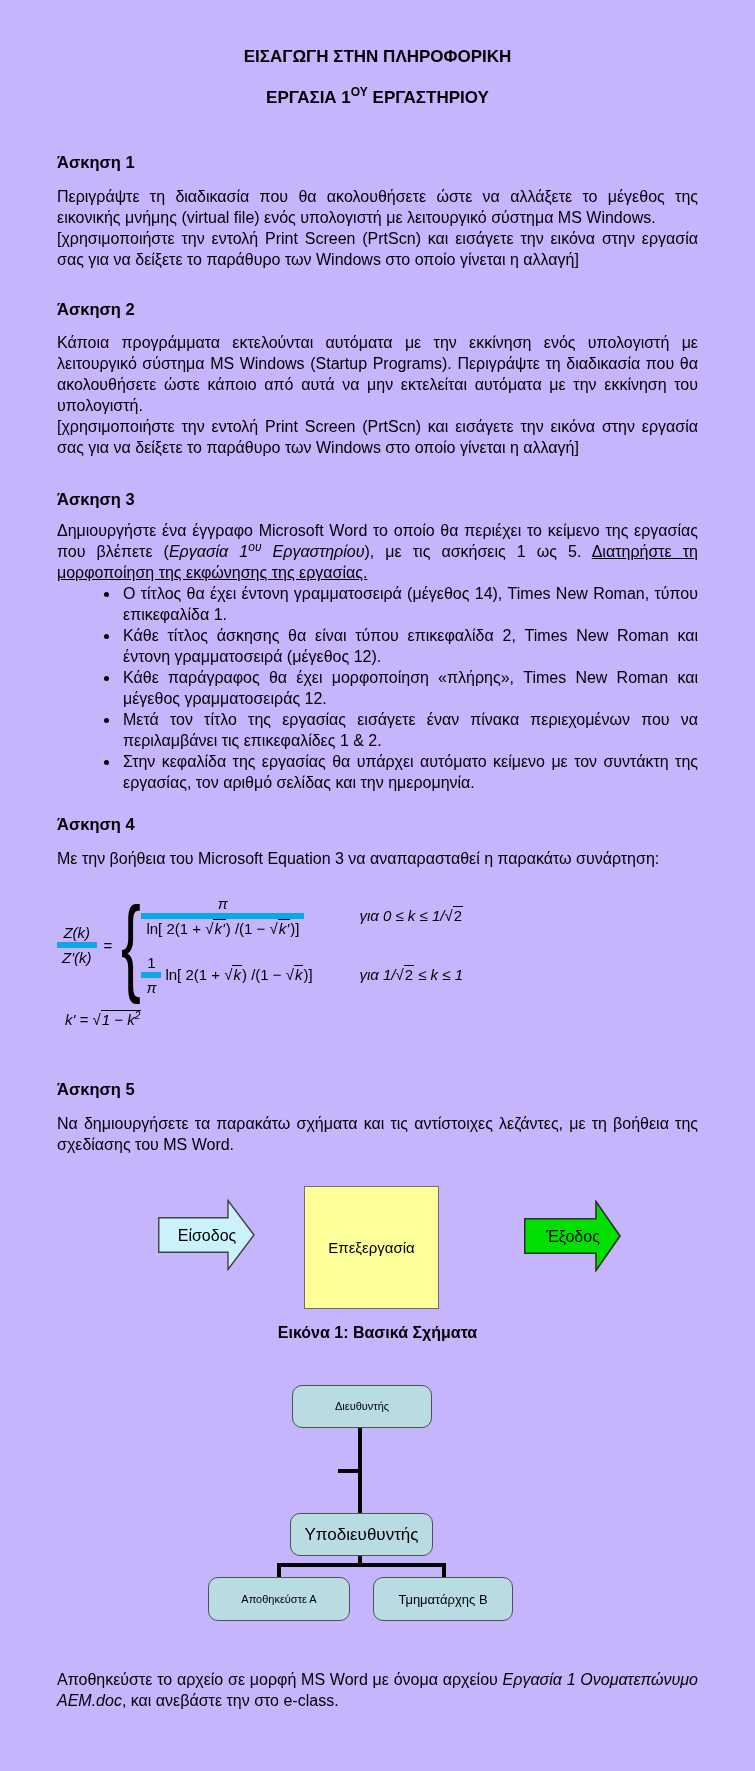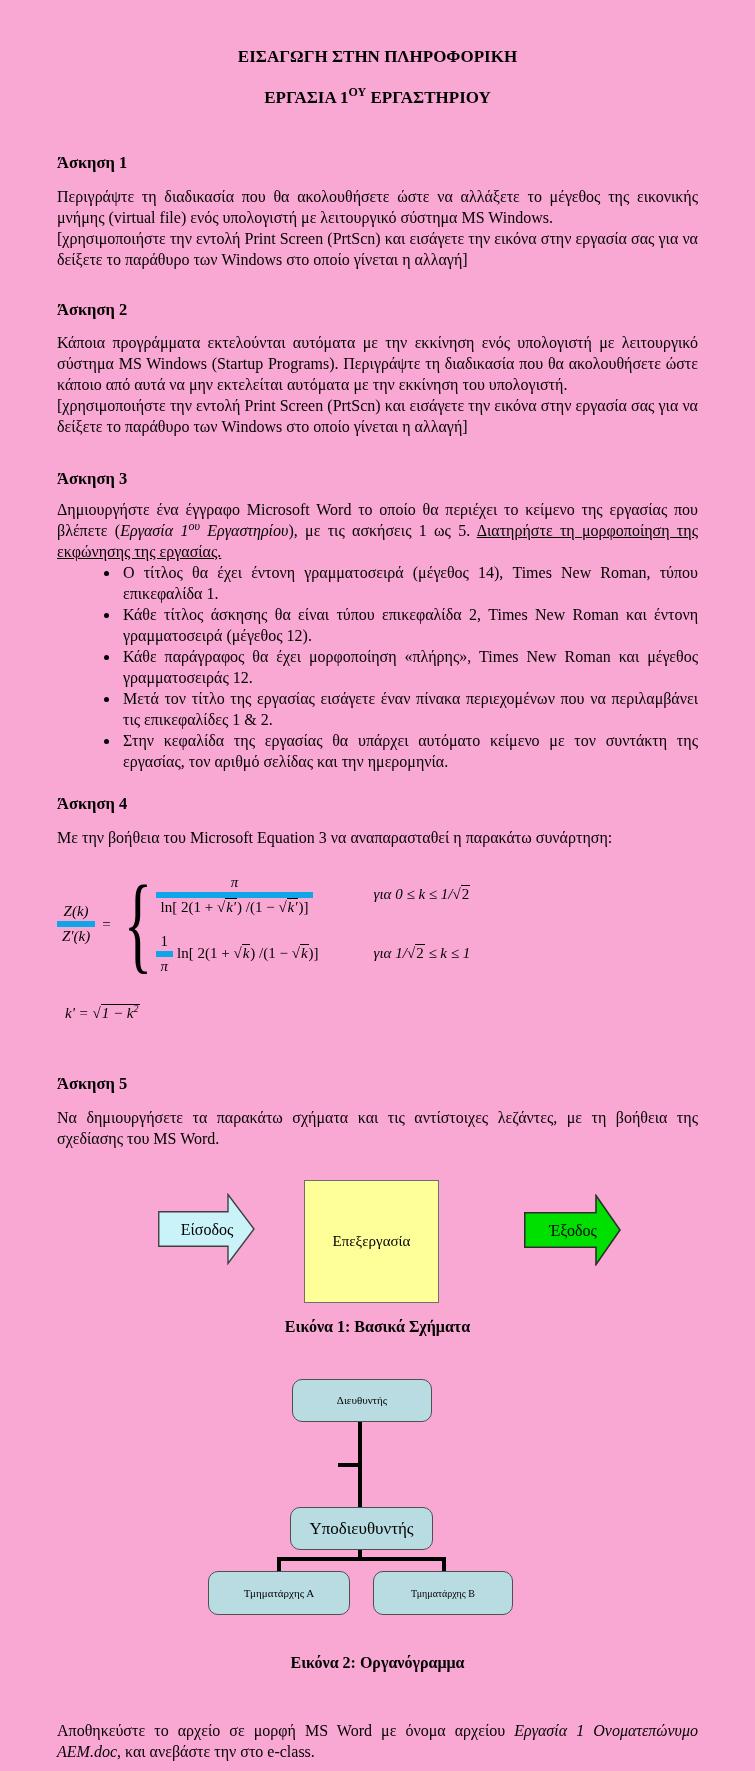--- a/index.html
+++ b/index.html
@@ -1,17 +1,17 @@
 <!DOCTYPE html>
 <html lang="el"><head>
 <meta charset="utf-8">
 <style>
   html,body{margin:0;padding:0;background:#ffffff;}
-  .page{position:relative;width:755px;height:1771px;background:#f9a8d4;overflow:hidden;
-        font-family:Liberation Serif, serif;font-size:16px;line-height:21px;color:#000;
+  .page{position:relative;width:755px;height:1771px;background:#c4b5fd;overflow:hidden;
+        font-family:Liberation Sans, sans-serif;font-size:16px;line-height:21px;color:#000;
         box-sizing:border-box;padding-top:47px;}
   .content{margin:0 57px;width:641px;box-sizing:border-box;}
   .doc-title,.doc-subtitle{text-align:center;font-weight:bold;font-size:17px;line-height:20px;}
   .doc-subtitle{margin-top:21px;}
   sup{font-size:12px;line-height:0;}
   .ex-heading{font-weight:bold;font-size:16.5px;line-height:21px;margin:0;}
   .para{text-align:justify;margin:0;}
   .it{font-style:italic;}
   .ul{text-decoration:underline;}
   [data-name="exercise-1-heading"]{margin-top:44px;}
@@ -35,21 +35,21 @@
   .frac .den{border-top:6px solid #0ea5e9;padding:0 5px;}
   .eq-sign{margin:0 7px;}
   .brace{font-size:108px;line-height:1;font-weight:400;transform:scaleX(.55);margin:0 -8px 0 -6px;}
   .cases{display:flex;flex-direction:column;gap:15px;}
   .case-row{display:flex;align-items:center;}
   .case-left{width:218px;display:flex;align-items:center;gap:4px;}
   .sqrt{white-space:nowrap;}
   .sqrt::before{content:"√";}
   .rad{border-top:1px solid #000;padding:0 1px;}
   .rad sup{font-size:10px;}
-  .kprime{margin-top:26px;margin-left:8px;}
+  .kprime{margin-top:11px;margin-left:8px;}
 
   
   .figure1{position:relative;margin-top:31px;height:125px;}
   .arrow-wrap{position:absolute;width:97px;height:72px;}
   .arrow-wrap svg{position:absolute;left:0;top:0;}
   .arrow-label{position:absolute;left:14px;top:18px;width:70px;height:36px;display:flex;align-items:center;justify-content:center;font-size:16px;}
   [data-name="input-arrow"]{left:101px;top:13px;}
   [data-name="output-arrow"]{left:431px;top:14px;margin-left:36px;}
   .process-box{position:absolute;left:247px;top:0;width:135px;height:123px;background:#FFFF99;border:1px solid #6e6e6e;
                box-sizing:border-box;display:flex;align-items:center;justify-content:center;font-size:15px;}
@@ -59,21 +59,21 @@
 
   
   .figure2{position:relative;margin-top:38px;height:241px;}
   .org-box{position:absolute;background:#B9DCE2;border:1px solid #4f4f4f;border-radius:10px;box-sizing:border-box;
            display:flex;align-items:center;justify-content:center;text-align:center;}
   .org-line{position:absolute;background:#000;}
   [data-name="org-node-director"]{left:235px;top:4px;width:140px;height:43px;font-size:11px;}
   [data-name="org-node-assistant"]{left:138px;top:68px;width:143px;height:43px;font-size:16px;}
   [data-name="org-node-deputy"]{left:233px;top:132px;width:143px;height:43px;font-size:17px;}
   [data-name="org-node-head-a"]{left:151px;top:196px;width:142px;height:44px;font-size:11px;}
-  [data-name="org-node-head-b"]{left:316px;top:196px;width:140px;height:44px;font-size:10px;}
+  [data-name="org-node-head-b"]{left:316px;top:196px;width:140px;height:44px;font-size:13px;}
   [data-name="org-line-main-vertical"]{left:301px;top:47px;width:4px;height:85px;}
   [data-name="org-line-assistant-connector"]{left:281px;top:88px;width:22px;height:4px;}
   [data-name="org-line-deputy-stem"]{left:301px;top:175px;width:4px;height:9px;}
   [data-name="org-line-tbar"]{left:220px;top:182px;width:169px;height:4px;}
   [data-name="org-line-drop-left"]{left:220px;top:186px;width:4px;height:10px;}
   [data-name="org-line-drop-right"]{left:385px;top:186px;width:4px;height:10px;}
 
   [data-name="closing-paragraph"]{margin-top:47px;}
 </style>
 </head>
@@ -181,23 +181,22 @@
 
     <div class="figure2" data-name="figure-2-orgchart">
       <div class="org-line" data-name="org-line-main-vertical"></div>
       <div class="org-line" data-name="org-line-assistant-connector"></div>
       <div class="org-line" data-name="org-line-deputy-stem"></div>
       <div class="org-line" data-name="org-line-tbar"></div>
       <div class="org-line" data-name="org-line-drop-left"></div>
       <div class="org-line" data-name="org-line-drop-right"></div>
       <div class="org-box" data-name="org-node-director">Διευθυντής</div>
       <div class="org-box" data-name="org-node-deputy">Υποδιευθυντής</div>
-      <div class="org-box" data-name="org-node-head-a">Τμηματάρχης Α</div>
+      <div class="org-box" data-name="org-node-head-a">Αποθηκεύστε Α</div>
       <div class="org-box" data-name="org-node-head-b">Τμηματάρχης Β</div>
     </div>
-    <div class="fig-caption" data-name="figure-2-caption">Εικόνα 2: Οργανόγραμμα</div>
 
     <div class="para" data-name="closing-paragraph">
       <span data-name="closing-text">Αποθηκεύστε το αρχείο σε μορφή MS Word με όνομα αρχείου </span><span class="it" data-name="closing-filename">Εργασία 1 Ονοματεπώνυμο ΑΕΜ.doc</span><span data-name="closing-text-rest">, και ανεβάστε την στο e-class.</span>
     </div>
 
   </div>
 </div>
 
 </body></html>

